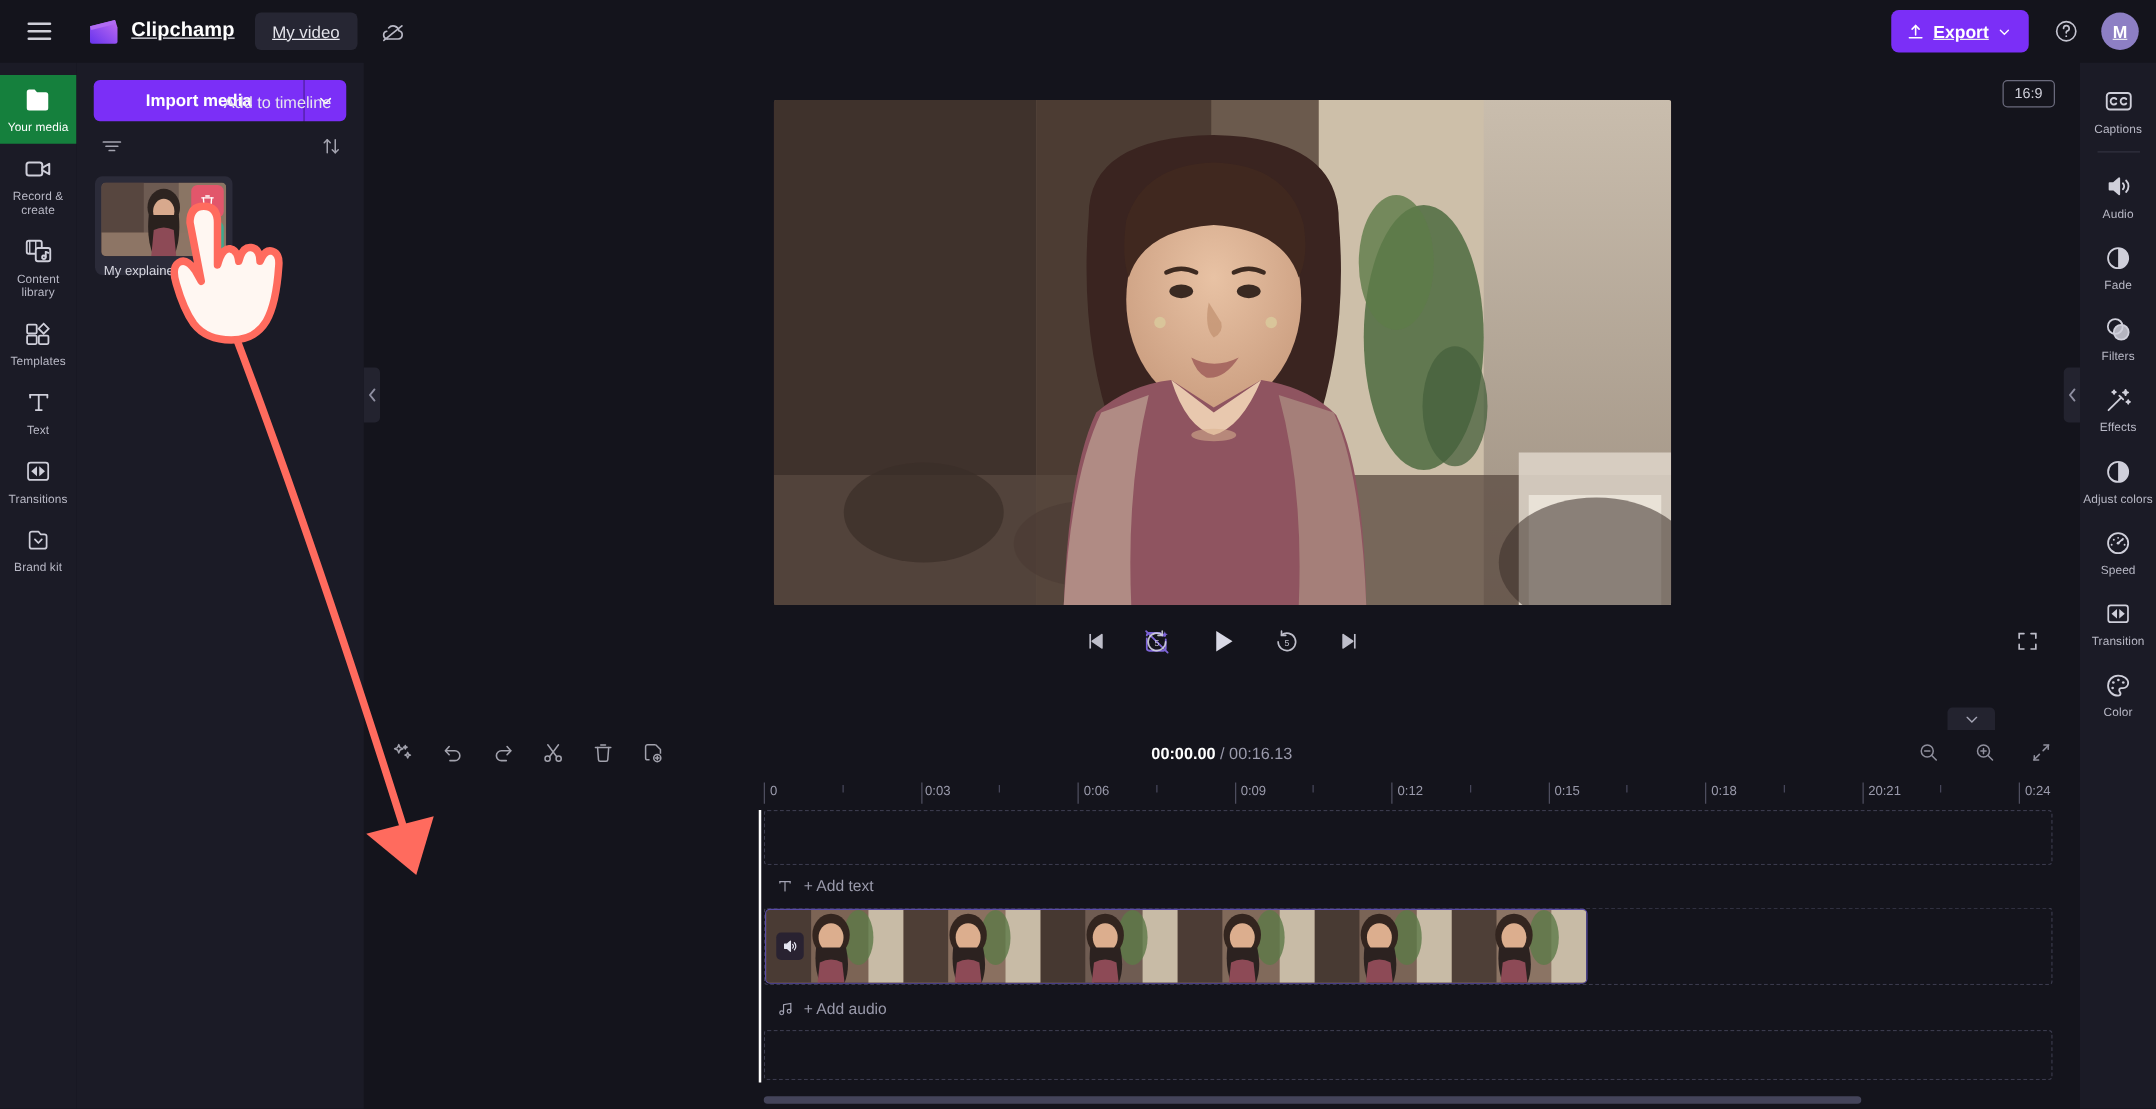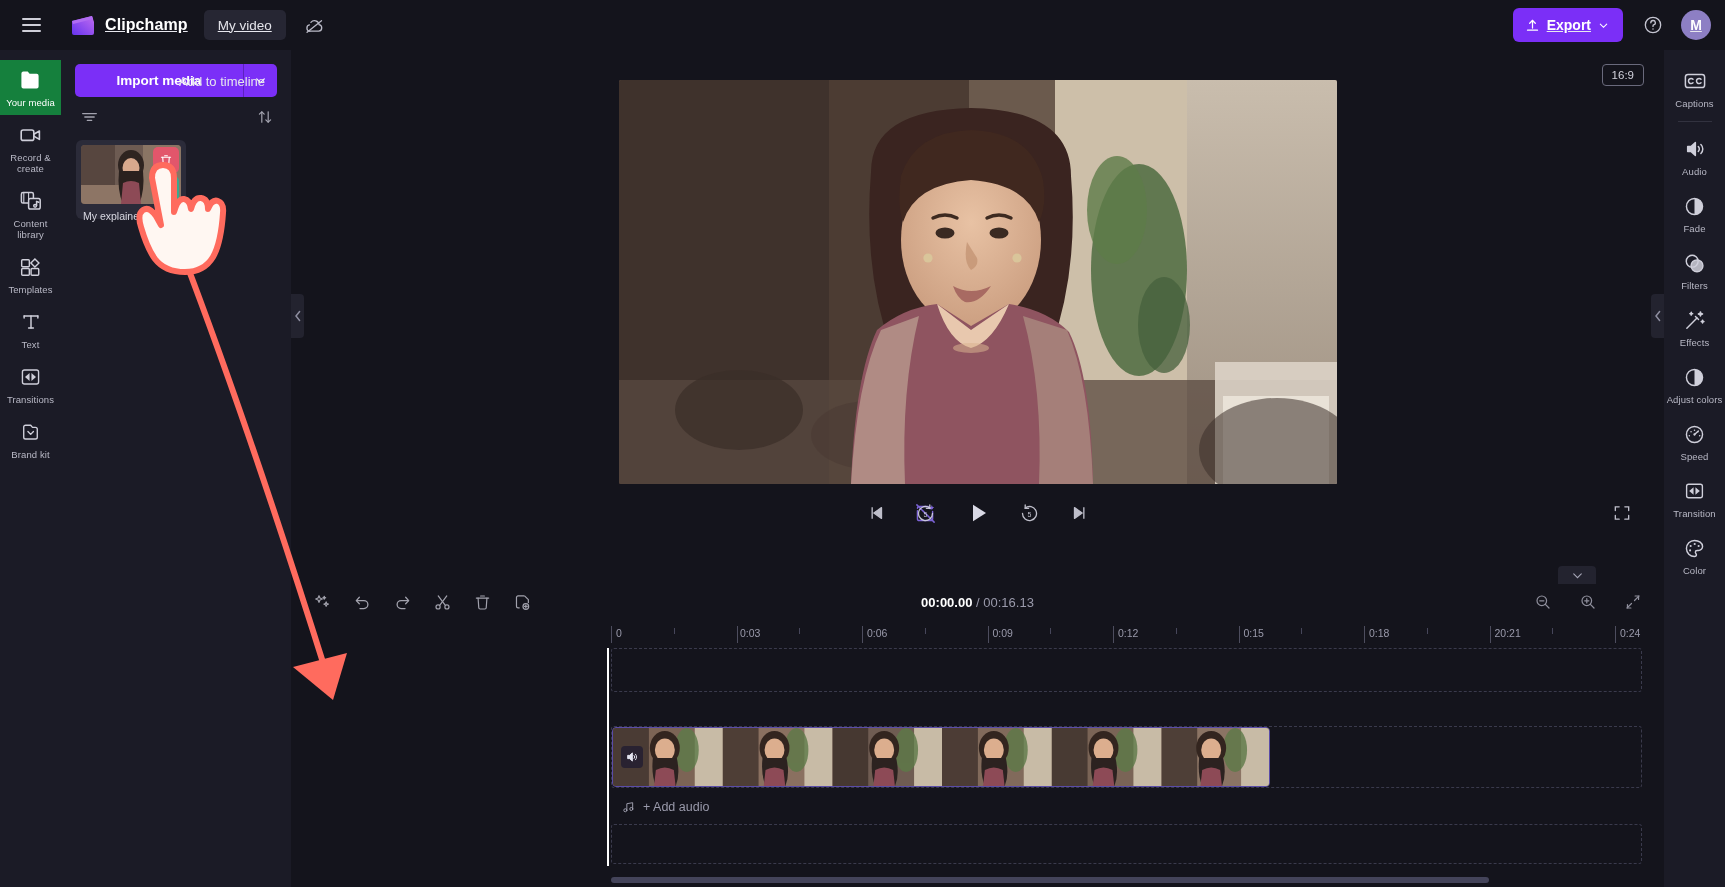--- a/index.html
+++ b/index.html
@@ -643,20 +643,30 @@
               <div class="tick tick-major" style="left: 1004px;"></div>
               <div class="tick-lab" style="left: 1009px;">0:24</div>
               <div class="tick-minor" style="left: 1066.75px;"></div>
             </div>
         </div>
 
         <div class="tracks">
 
           <div class="track" style="top:0px; height:44px;"></div>
 
+          <div class="track-plain" style="top:48px; height:26px;">
+            <div class="track-lbl">
+              <svg width="14" height="14" viewBox="0 0 24 24" fill="none" stroke="#a4a4b4" stroke-width="1.6" stroke-linecap="round">
+                <path d="M5 5.6h14"></path>
+                  <path d="M12 5.6v12.8"></path>
+                  <path d="M5 5.6v2M19 5.6v2"></path>
+              </svg>
+              <span>+ Add text</span>
+            </div>
+          </div>
 
           <div class="track" style="top:78px; height:62px;">
             <div class="clip" style="left:0px; top:0px; width:658px; height:60px;">
               <svg width="658" height="60" viewBox="0 0 658 60" preserveAspectRatio="none">
                 <rect width="658" height="60" fill="#6a5850"></rect>
                 <g>
                   <rect x="0" y="0" width="110" height="60" fill="#7c6455"></rect>
                   <rect x="110" y="0" width="110" height="60" fill="#8a7060"></rect>
                   <rect x="220" y="0" width="110" height="60" fill="#6f5c52"></rect>
                   <rect x="330" y="0" width="110" height="60" fill="#816a5b"></rect>

